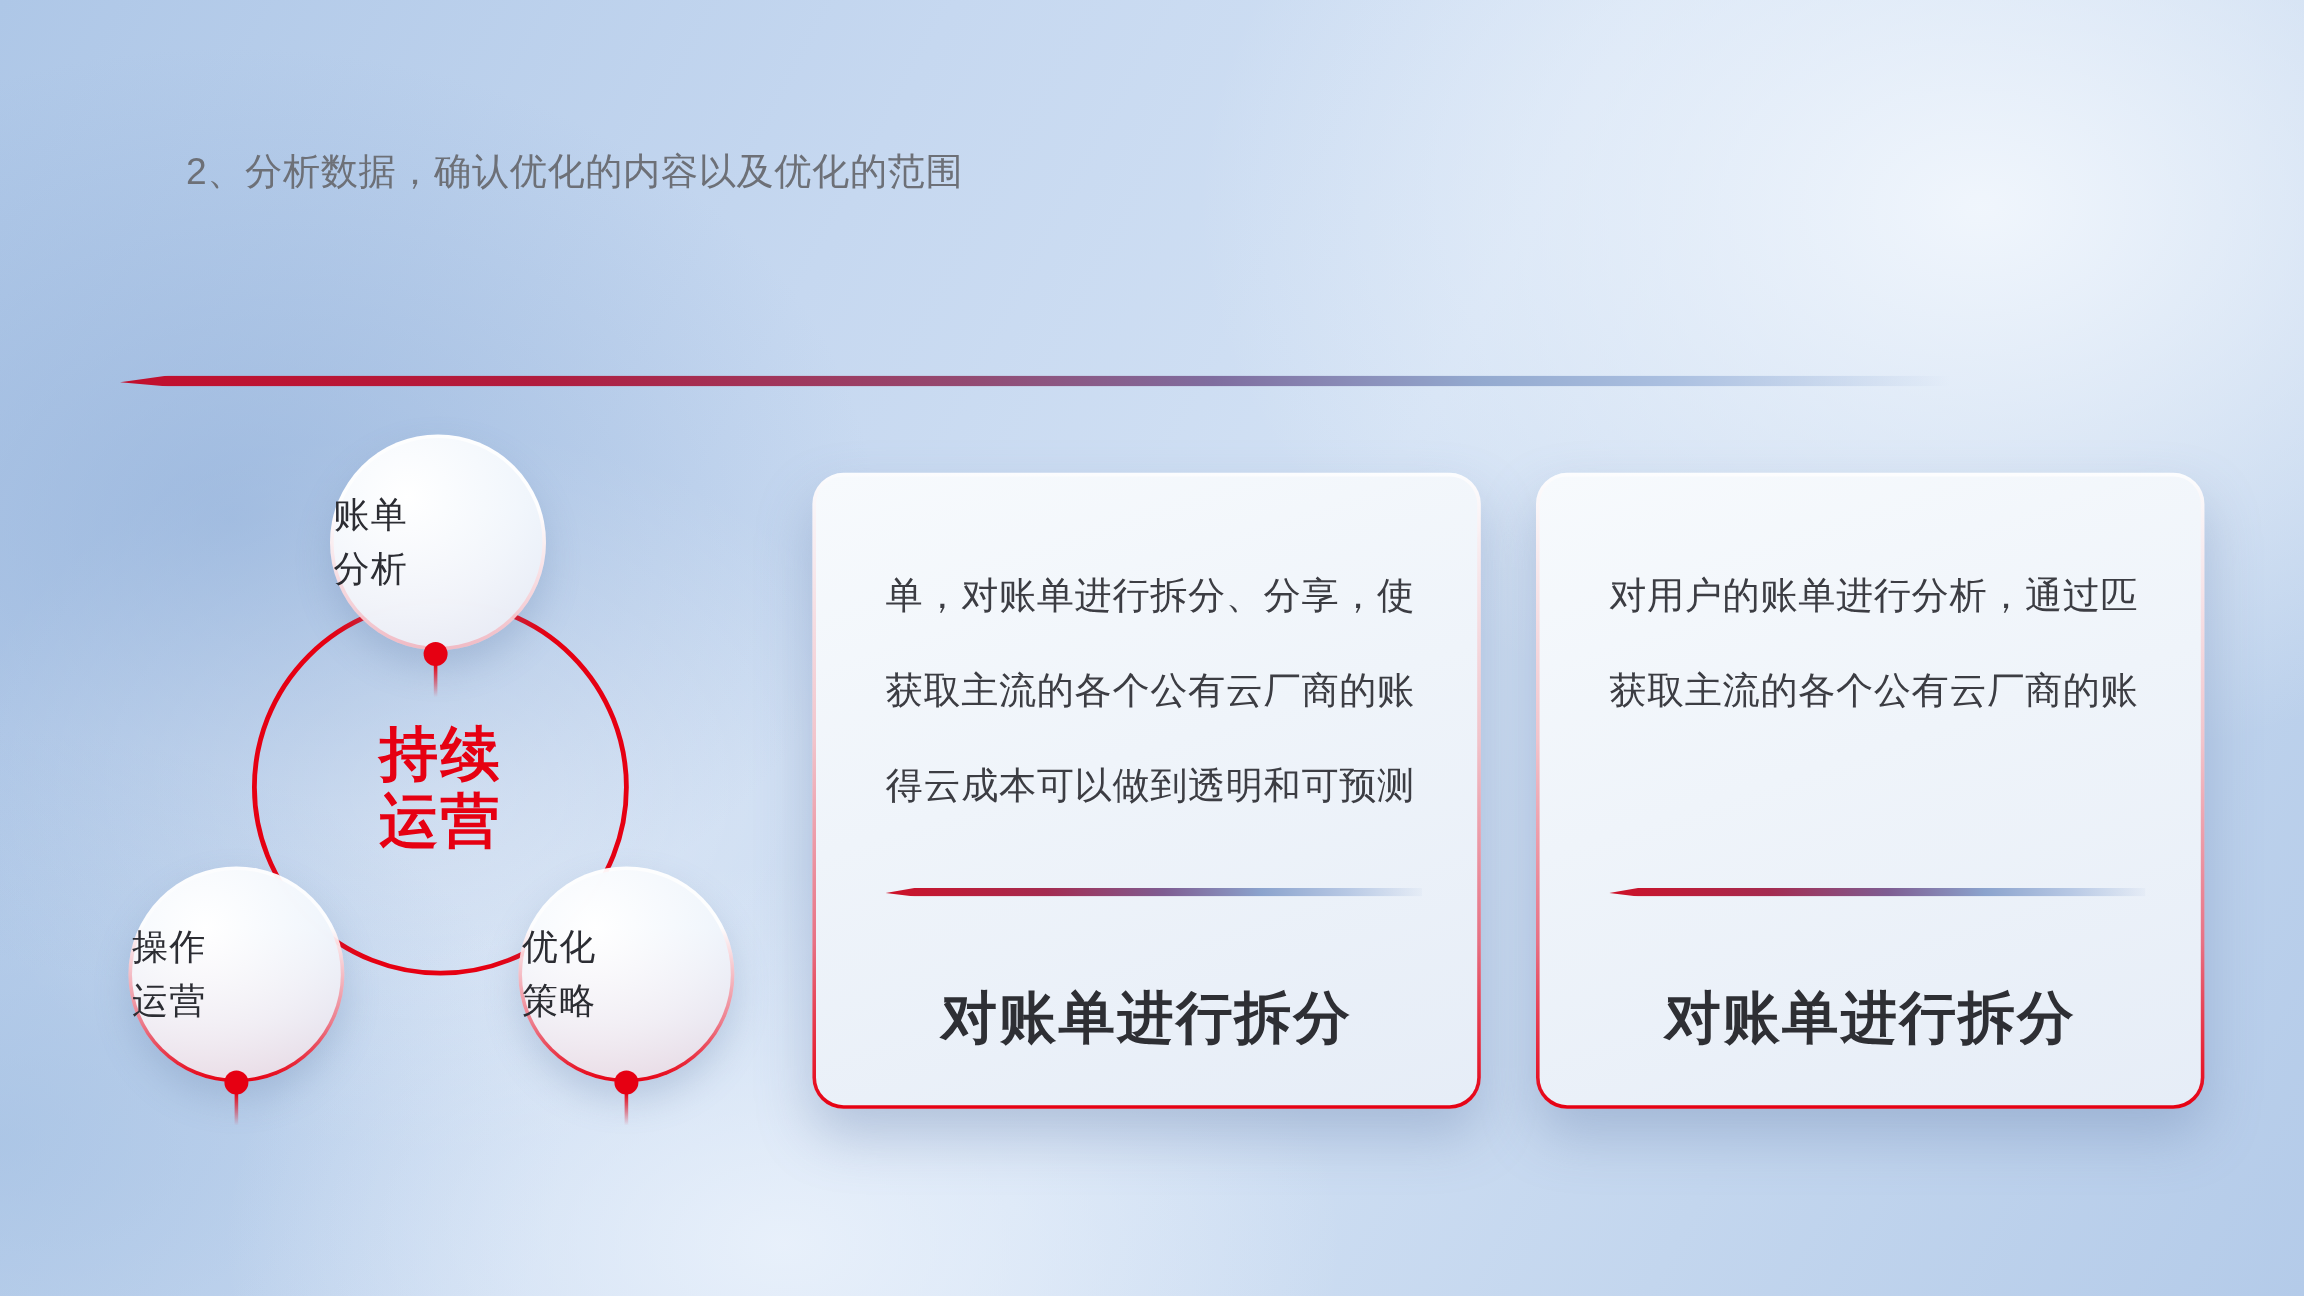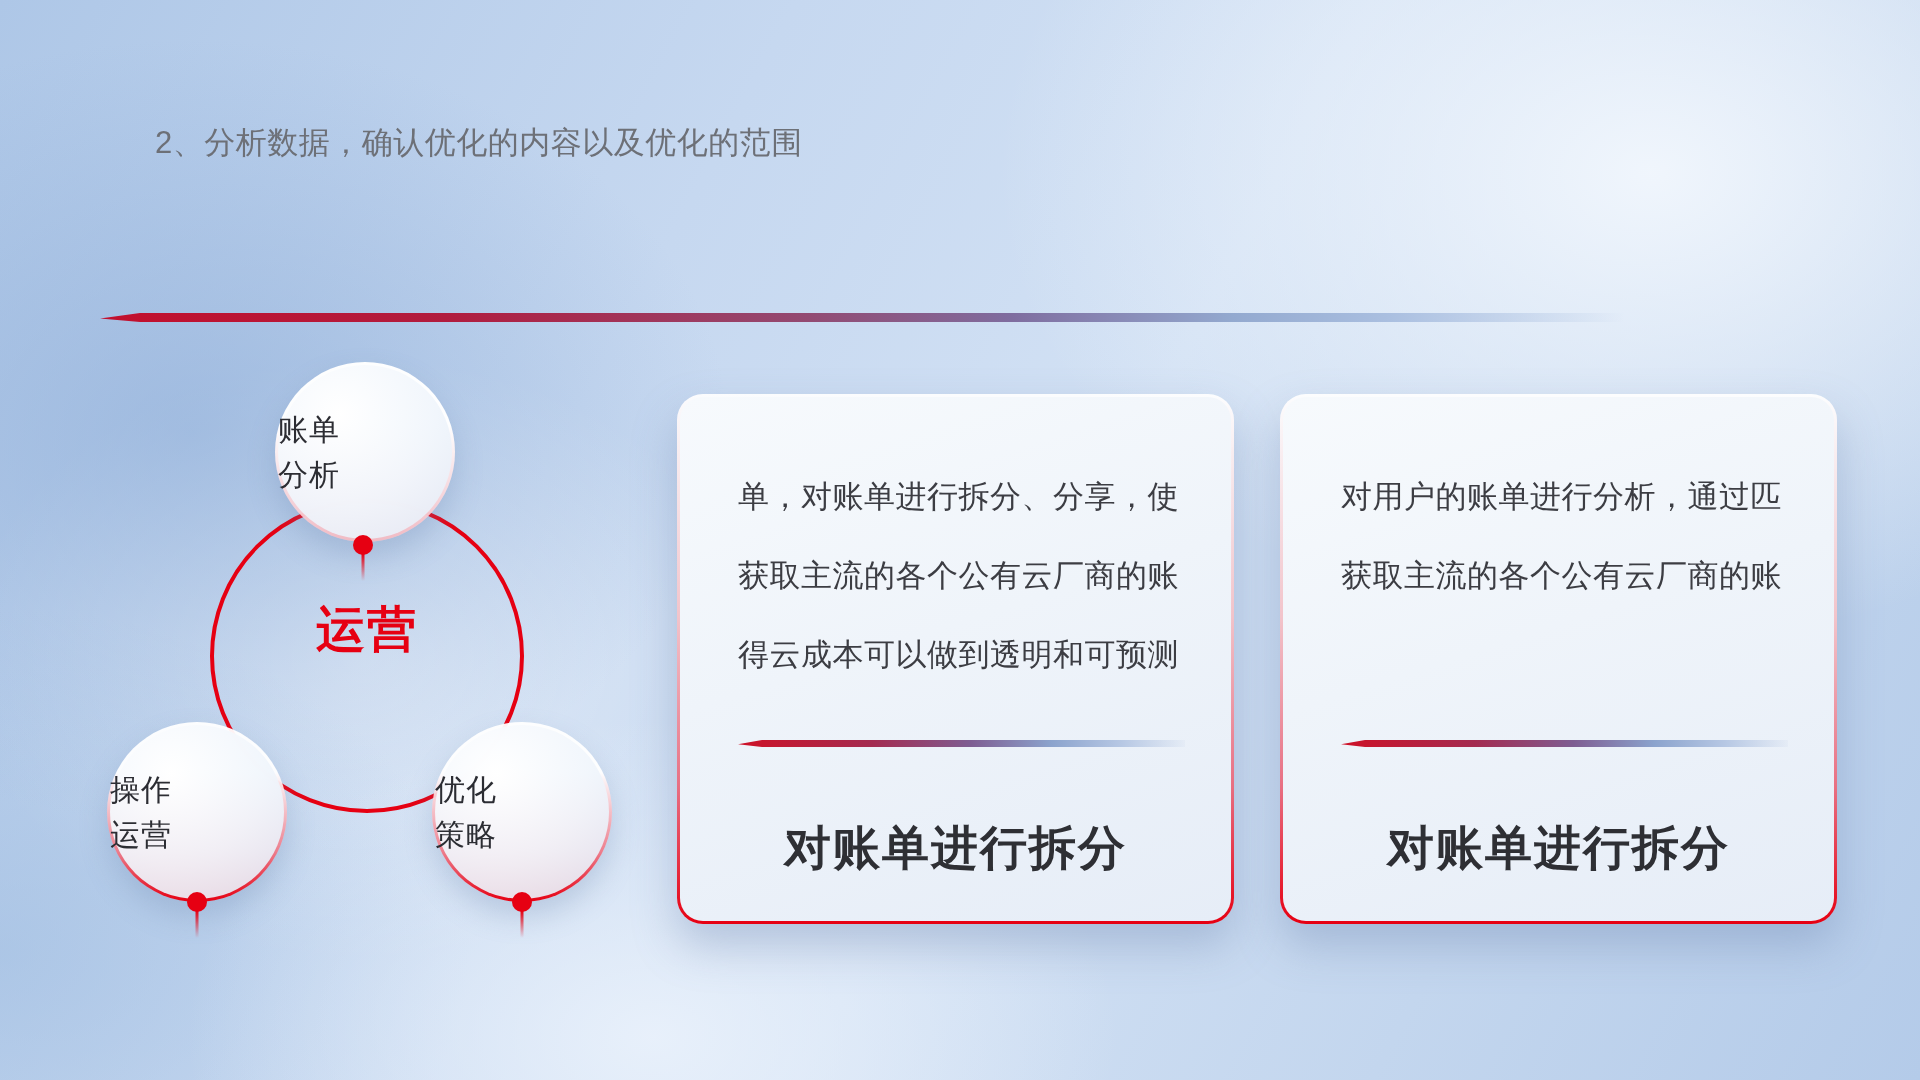--- a/index.html
+++ b/index.html
@@ -104,20 +104,21 @@
     <div class="step">2、分析数据，确认优化的内容以及优化的范围</div>
   </div>
 
 
   <div class="divider-main"></div>
 
   <div class="diagram">
     <div class="ring"></div>
 
     <div class="center-label">
+      <div>持续</div>
       <div>运营</div>
     </div>
 
     <div class="node node-top">
       <div class="node-inner">
         <div class="node-label">
           <span>账单</span>
           <span>分析</span>
         </div>
       </div>

